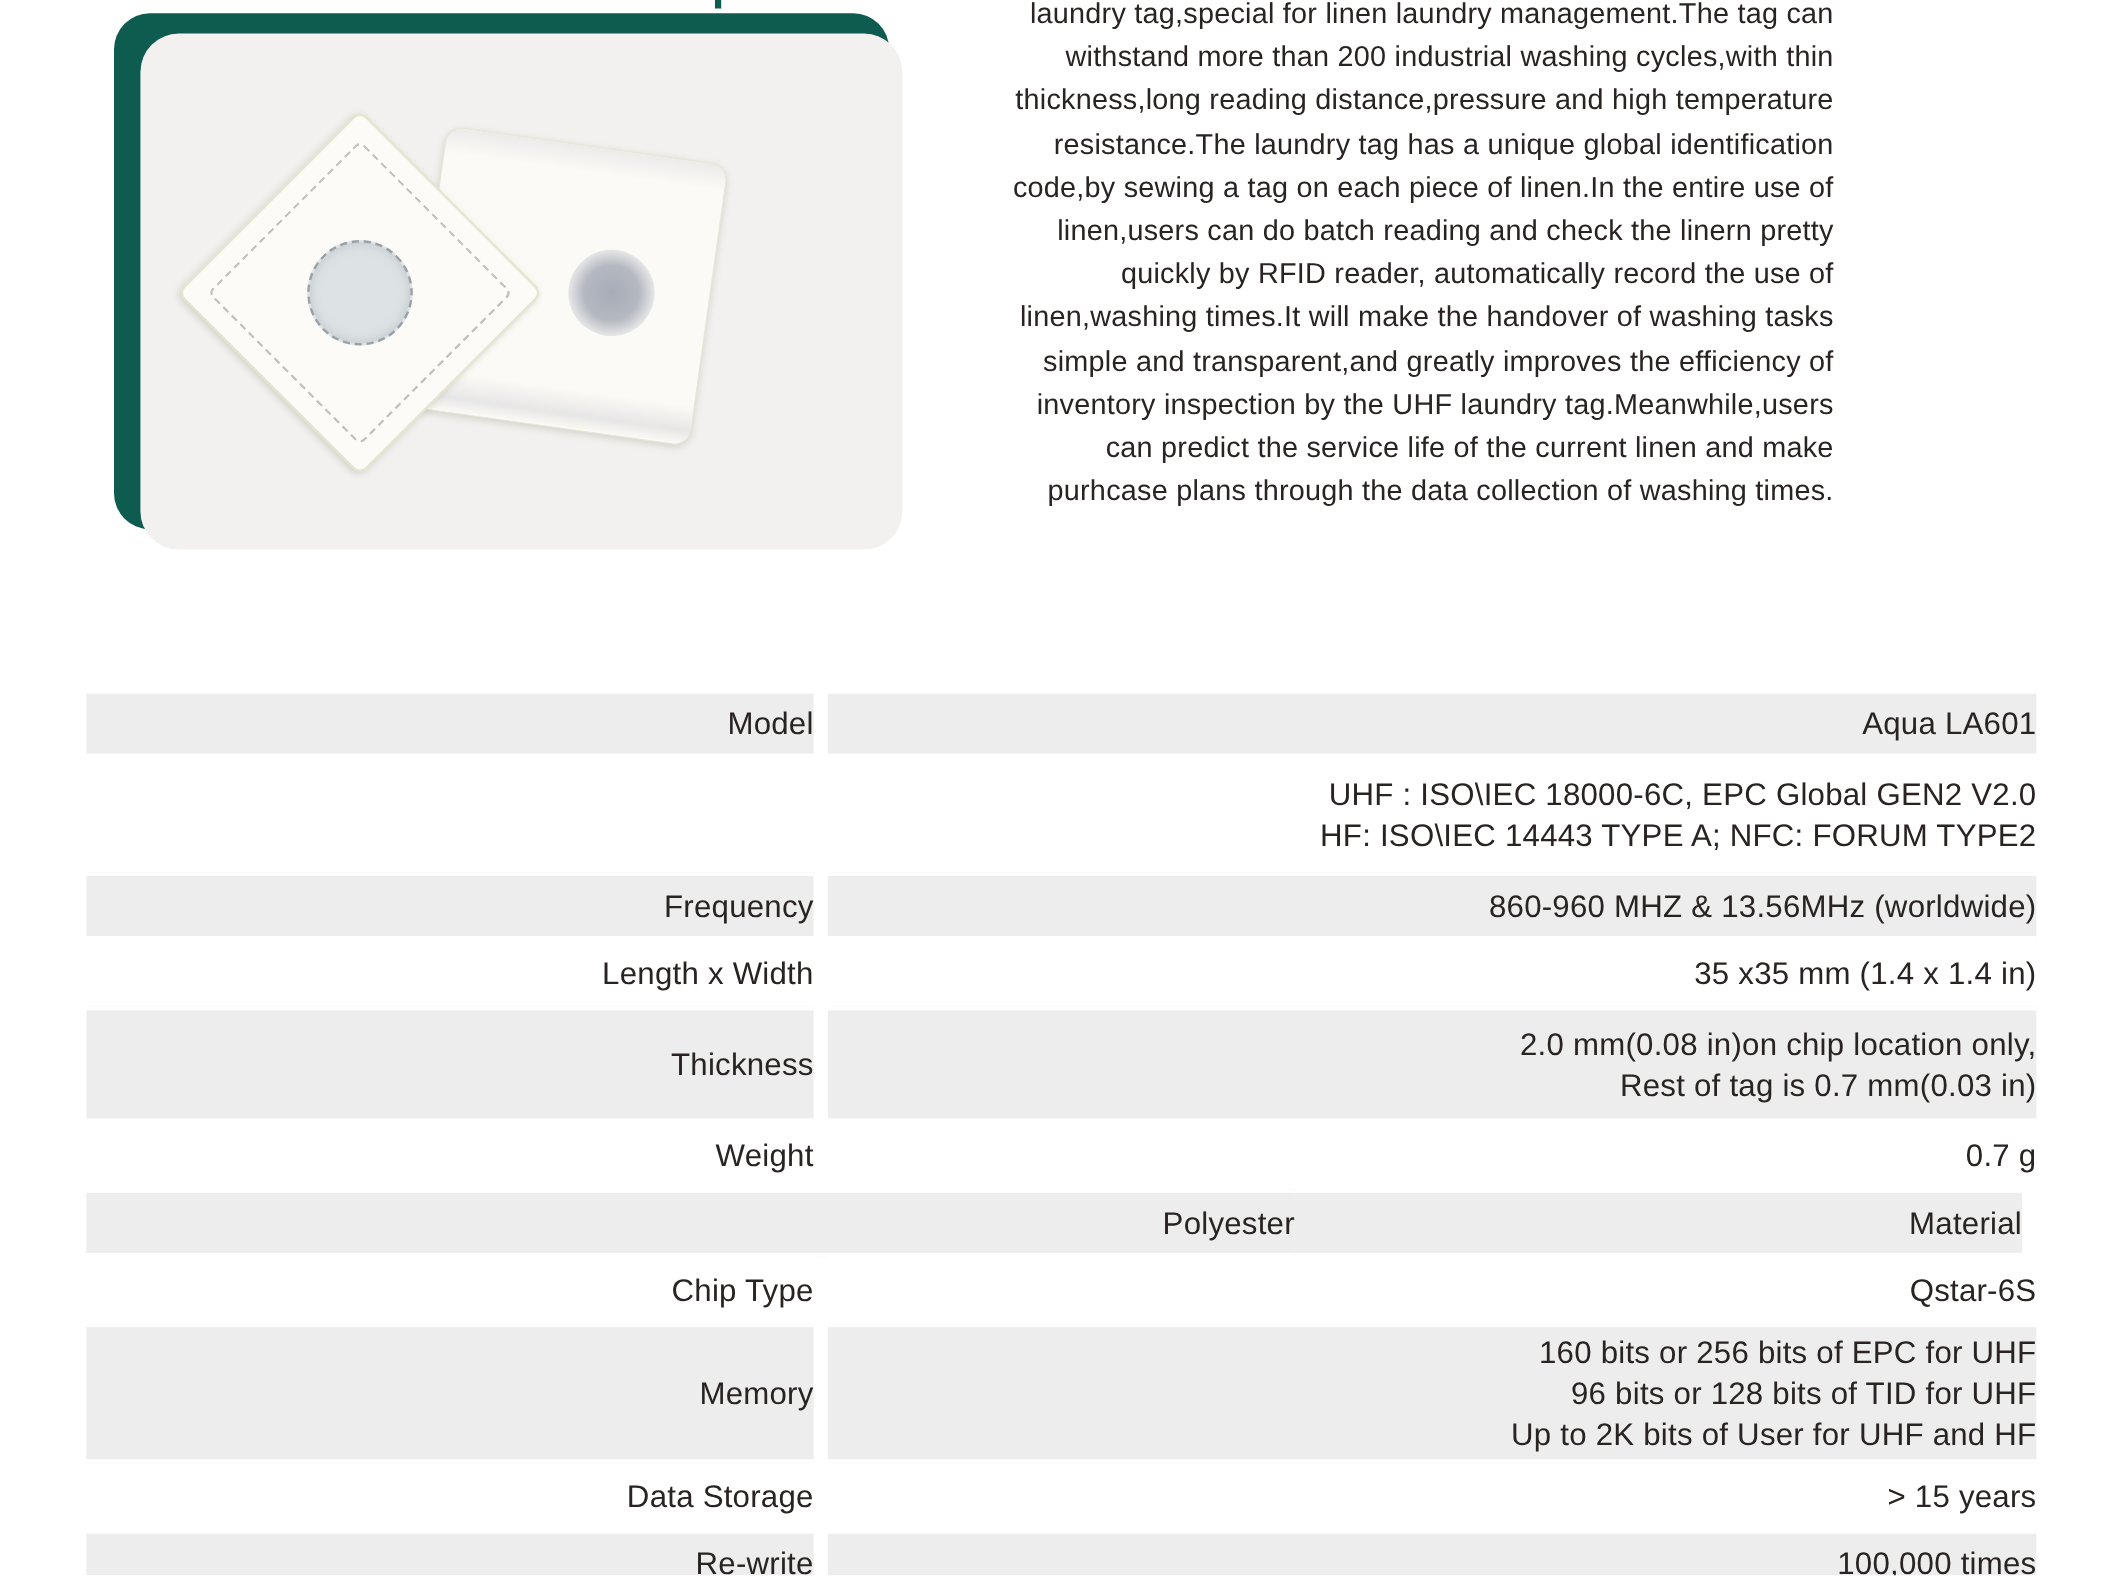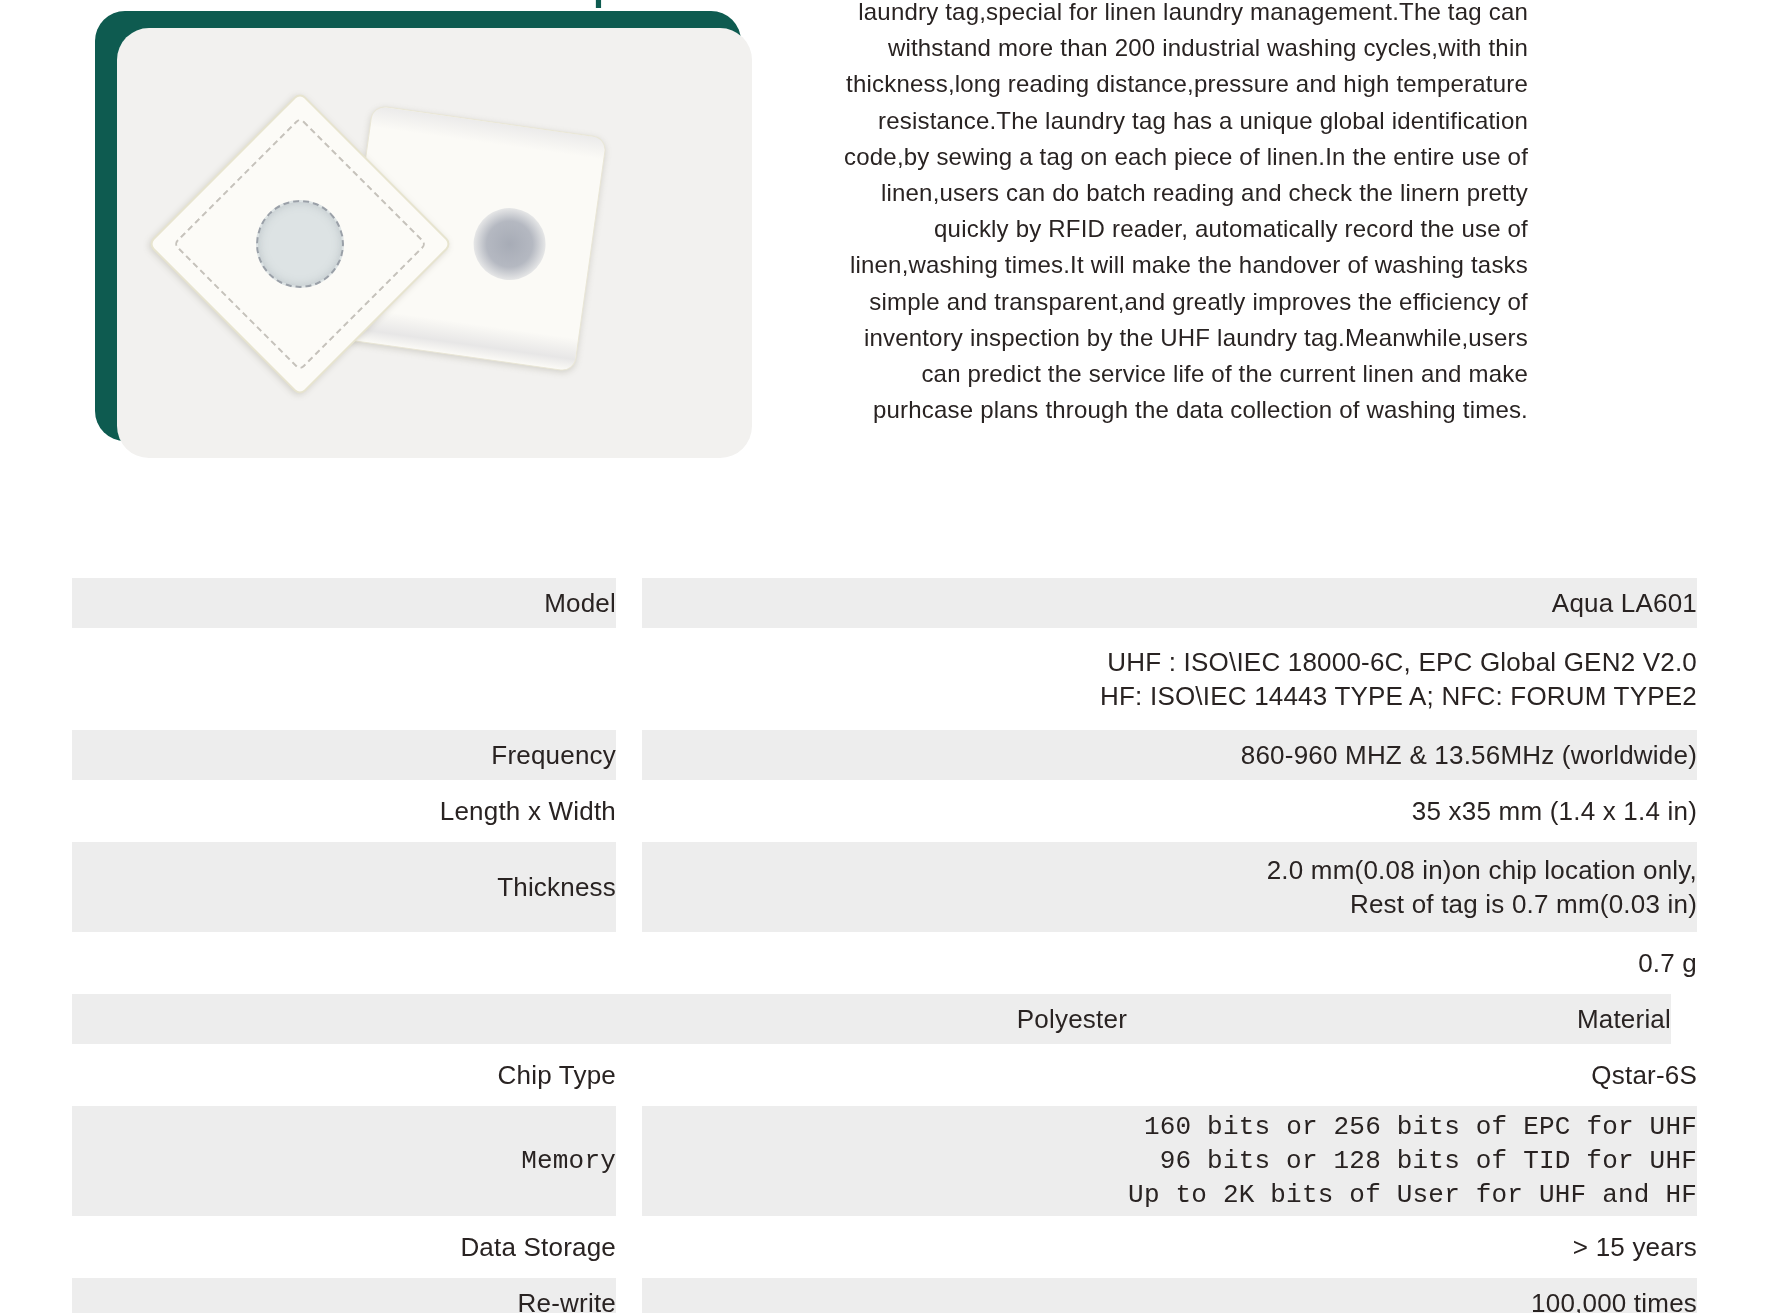--- a/index.html
+++ b/index.html
@@ -132,27 +132,28 @@
     border-top:3px solid #ffffff;
     border-bottom:3px solid #ffffff;
     background:#ffffff;
     font-size:26px;
     line-height:34px;
     letter-spacing:.2px;
   }
   .spec-row.gray .spec-cell{ background:var(--row-gray,#ededed); }
   .spec-label{
     width:544px;
-    margin-right:26px;
+    padding-left:62px;
+    margin-right:12px;
     white-space:pre-wrap;
   }
   .spec-value{ flex:1; padding-left:48px; }
   .spec-row.lines-1 .spec-cell{ min-height:50px; }
   .spec-row.lines-2 .spec-cell{ min-height:90px; }
-  .spec-row.lines-3 .spec-cell{ min-height:110px;font-family:Liberation Mono, monospace; }
+  .spec-row.lines-3 .spec-cell{ min-height:110px; }
   .value-line{ white-space:nowrap; }
 </style>
 </head>
 <body>
 
 <div class="page">
 
   <h1 class="product-title">Aqua LA601</h1>
 
   <div class="photo-frame"></div>
@@ -208,20 +209,21 @@
         </div>
       </div>
       <div class="spec-row lines-2 gray">
         <div class="spec-cell spec-label">Thickness</div>
         <div class="spec-cell spec-value">
           <div class="value-line">2.0 mm(0.08 in)on chip location only,</div>
           <div class="value-line">Rest of tag is 0.7 mm(0.03 in)</div>
         </div>
       </div>
       <div class="spec-row lines-1">
+        <div class="spec-cell spec-label">Weight</div>
         <div class="spec-cell spec-value">
           <div class="value-line">0.7 g</div>
         </div>
       </div>
       <div class="spec-row lines-1 gray">
         <div class="spec-cell spec-value">
           <div class="value-line">Polyester</div>
         </div>
         <div class="spec-cell spec-label">Material</div>
       </div>

